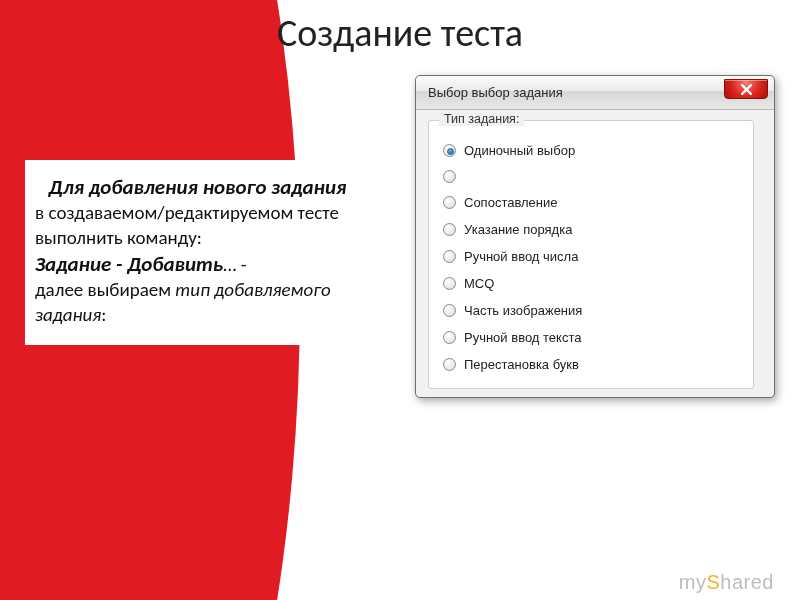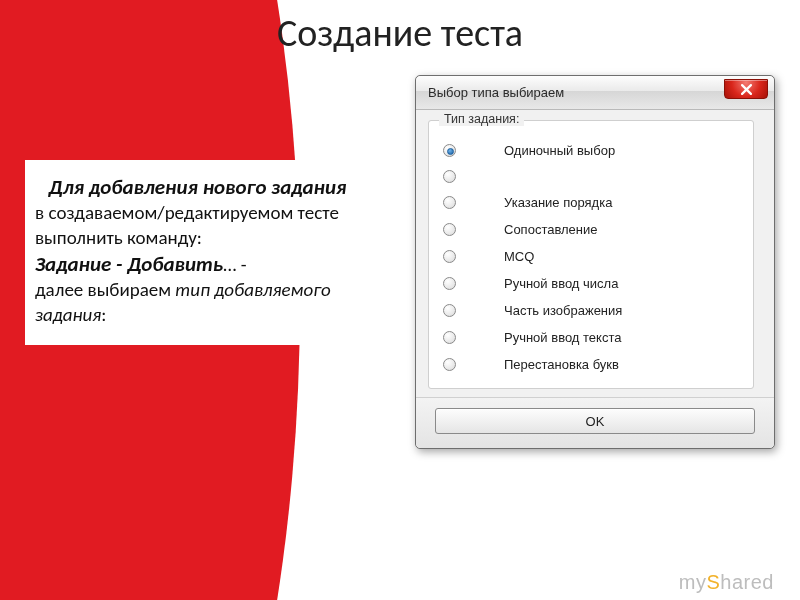--- a/index.html
+++ b/index.html
@@ -95,21 +95,20 @@
     background: #f1f1f1;
     padding: 0 5px;
     font-size: 12.5px;
     color: #333;
   }
   .radio-row {
     display: flex; align-items: center;
     padding: 6px 2px;
     color: #222;
     cursor: pointer;
-    gap: 40px;
   }
   .radio {
     width: 13px; height: 13px;
     border-radius: 50%;
     border: 1px solid #8a8a8a;
     margin-right: 8px;
     background: radial-gradient(circle at 35% 30%, #fff 0%, #e9e9e9 60%, #d6d6d6 100%);
     position: relative;
     flex: none;
   }
@@ -162,70 +161,67 @@
     <div class="tc-h">Для добавления нового задания</div>
     <div class="tc-body">
       <span>в создаваемом/редактируемом тесте выполнить команду:</span><br>
       <span class="tc-cmd">Задание - Добавить</span><span>… -</span><br>
       <span>далее выбираем </span><span class="it">тип добавляемого задания</span><span>:</span>
     </div>
   </div>
 
   <div class="dialog">
     <div class="titlebar">
-      <span>Выбор типа выбираем</span>
+      <span>Выбор выбор задания</span>
       <div class="close-btn">
         <svg viewBox="0 0 10 10">
           <path d="M1 1 L9 9 M9 1 L1 9" stroke="#fff" stroke-width="2" stroke-linecap="round"></path>
         </svg>
       </div>
     </div>
 
     <div class="group">
       <div class="group-legend">Тип задания:</div>
       <div id="radio-list">
           <div class="radio-row">
             <span class="radio checked"></span>
             <span>Одиночный выбор</span>
           </div>
           <div class="radio-row">
             <span class="radio"></span>
           </div>
           <div class="radio-row">
             <span class="radio"></span>
+            <span>Сопоставление</span>
+          </div>
+          <div class="radio-row">
+            <span class="radio"></span>
             <span>Указание порядка</span>
           </div>
           <div class="radio-row">
             <span class="radio"></span>
-            <span>Сопоставление</span>
+            <span>Ручной ввод числа</span>
           </div>
           <div class="radio-row">
             <span class="radio"></span>
             <span>MCQ</span>
-          </div>
-          <div class="radio-row">
-            <span class="radio"></span>
-            <span>Ручной ввод числа</span>
           </div>
           <div class="radio-row">
             <span class="radio"></span>
             <span>Часть изображения</span>
           </div>
           <div class="radio-row">
             <span class="radio"></span>
             <span>Ручной ввод текста</span>
           </div>
           <div class="radio-row">
             <span class="radio"></span>
             <span>Перестановка букв</span>
           </div>
         </div>
     </div>
 
-    <div class="button-bar">
-      <button class="ok-btn">OK</button>
-    </div>
   </div>
 
   <div class="watermark">
     <span>my</span><span class="accent">S</span><span>hared</span>
   </div>
 </div>
 
 </body></html>

